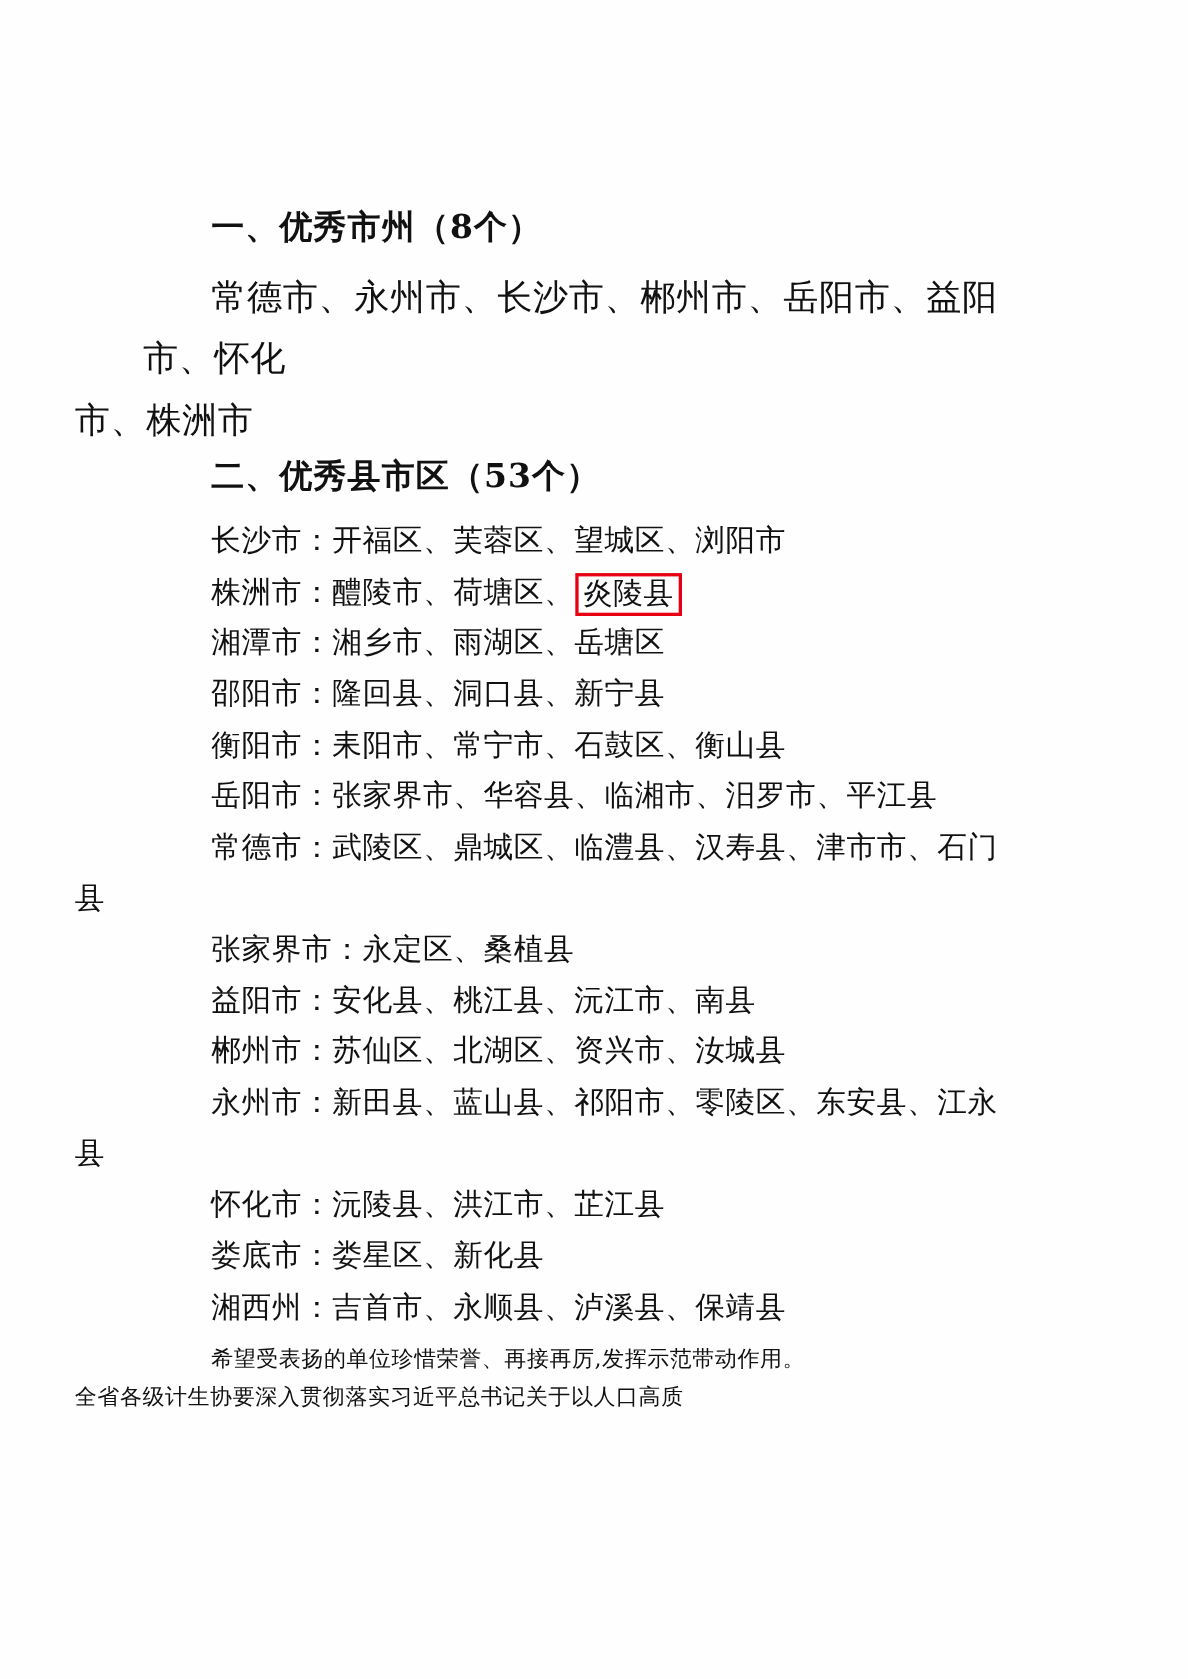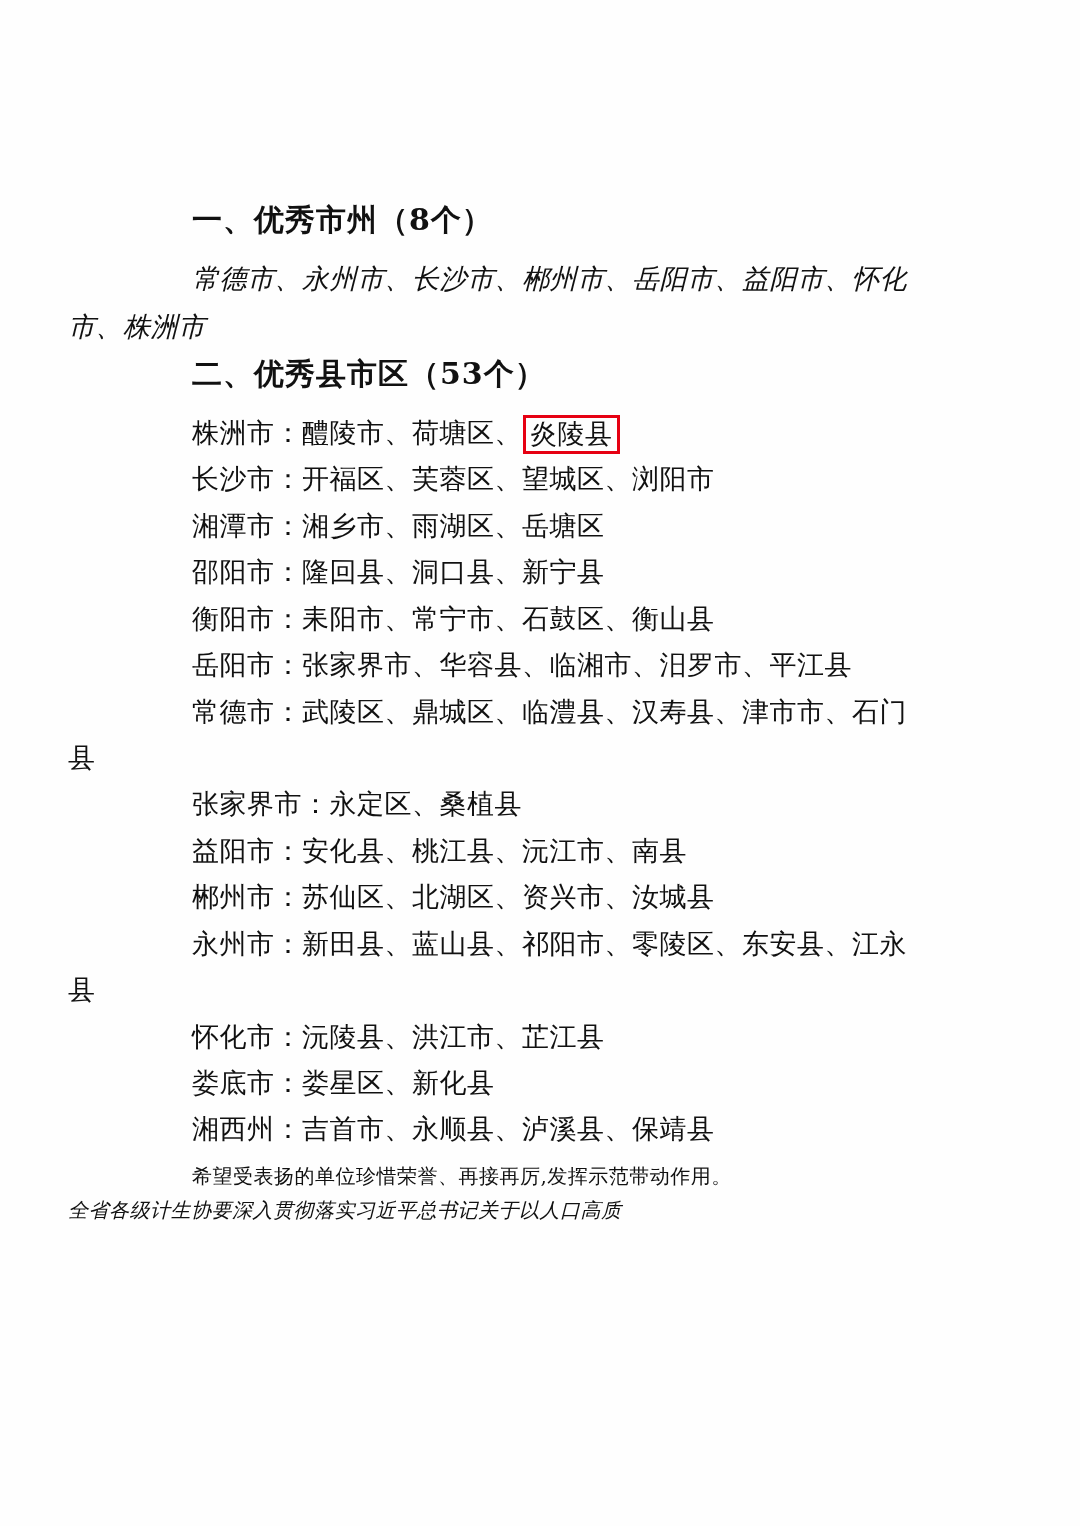--- a/index.html
+++ b/index.html
@@ -19,39 +19,38 @@
     position: absolute;
     left: 0;
     top: 0;
     width: 1080px;
     height: 1526px;
     background: #fefefe;
   }
   .content {
     position: absolute;
     left: 130px;
-    top: 198px;
+    top: 185px;
     width: 825px;
   }
   .section-heading {
     font-size: 30px;
     font-weight: bold;
     letter-spacing: 1px;
     margin: 0 0 14px 0;
     padding-left: 62px;
     line-height: 1.45;
     font-family: "DejaVu Serif", "Liberation Serif", serif;
   }
   .para {
-    font-size: 27px;
+    font-size: 32px;
     line-height: 1.72;
     margin: 0 0 2px 0;
     text-indent: 62px;
     letter-spacing: 0.5px;
-    font-style: italic;
   }
   .list-line {
     font-size: 27px;
     line-height: 1.72;
     margin: 0;
     padding-left: 62px;
     letter-spacing: 0.5px;
     white-space: nowrap;
   }
   .wrap-overflow {
@@ -92,25 +91,25 @@
   <div class="content">
 
     <h2 class="section-heading">一、优秀市州（8个）</h2>
 
     <p class="para">常德市、永州市、长沙市、郴州市、岳阳市、益阳市、怀化</p>
     <p class="para" style="text-indent:0; padding-left:0; margin-left:-62px;">市、株洲市</p>
 
     <h2 class="section-heading">二、优秀县市区（53个）</h2>
 
     <p class="list-line">
-      <span>株洲市：</span><span>醴陵市、荷塘区、</span><span class="hl">炎陵县</span>
+      <span>长沙市：</span><span>开福区、芙蓉区、望城区、浏阳市</span>
     </p>
 
     <p class="list-line">
-      <span>长沙市：</span><span>开福区、芙蓉区、望城区、浏阳市</span>
+      <span>株洲市：</span><span>醴陵市、荷塘区、</span><span class="hl">炎陵县</span>
     </p>
 
     <p class="list-line">
       <span>湘潭市：</span><span>湘乡市、雨湖区、岳塘区</span>
     </p>
 
     <p class="list-line">
       <span>邵阳市：</span><span>隆回县、洞口县、新宁县</span>
     </p>
 
@@ -151,17 +150,17 @@
     <p class="list-line">
       <span>娄底市：</span><span>娄星区、新化县</span>
     </p>
 
     <p class="list-line">
       <span>湘西州：</span><span>吉首市、永顺县、泸溪县、保靖县</span>
     </p>
 
     <div class="tail-para">
       <span class="first">希望受表扬的单位珍惜荣誉、再接再厉,发挥示范带动作用。</span>
-      <span class="second" style="margin-left:-62px; display:block;font-style:italic;">全省各级计生协要深入贯彻落实习近平总书记关于以人口高质</span>
+      <span class="second" style="margin-left:-62px; display:block;">全省各级计生协要深入贯彻落实习近平总书记关于以人口高质</span>
     </div>
 
   </div>
 </div>
 
 </body></html>

